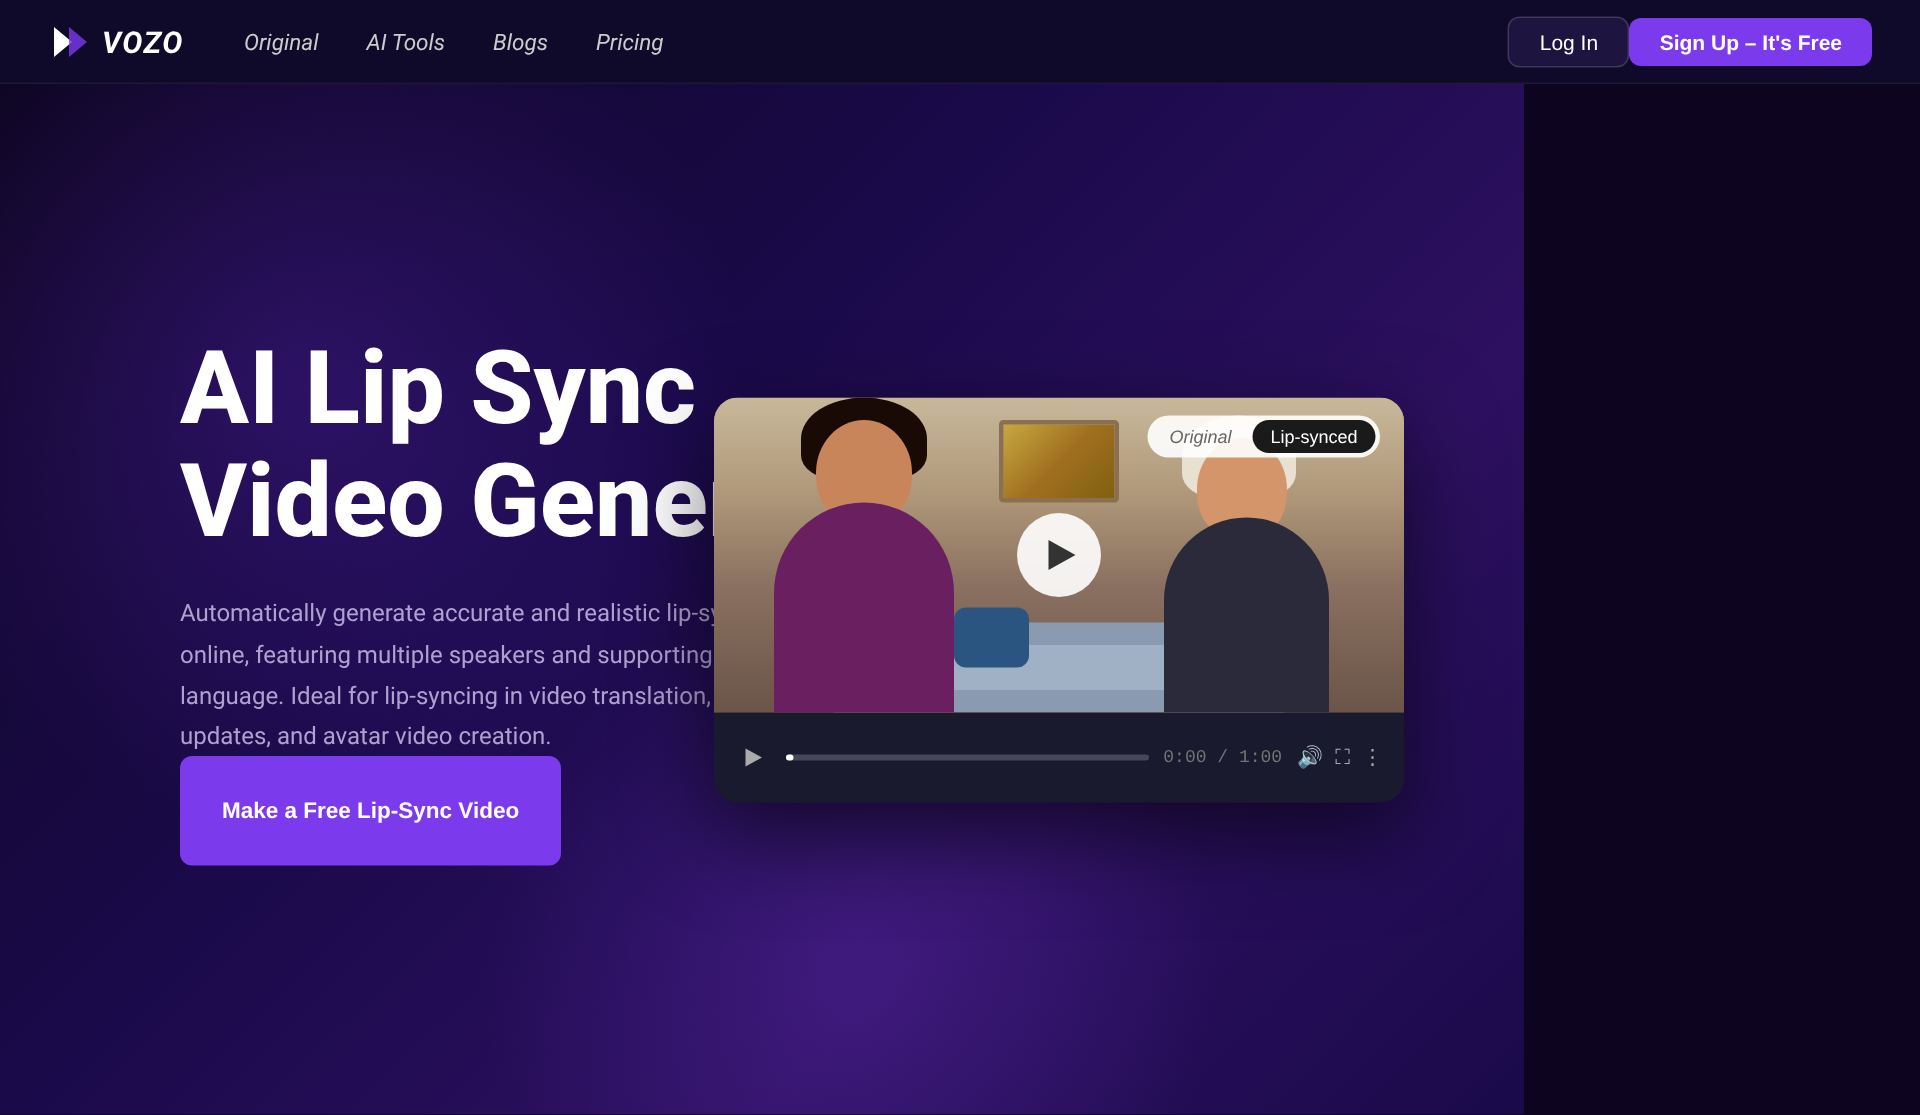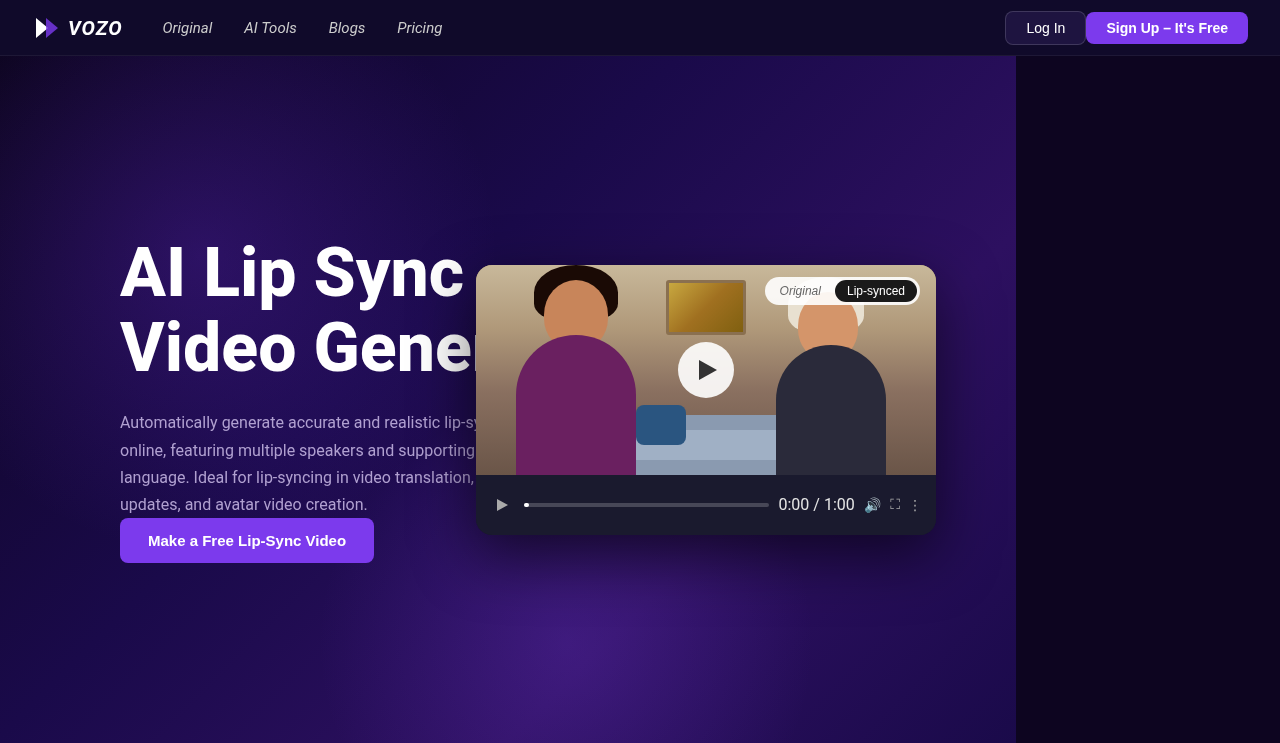--- a/index.html
+++ b/index.html
@@ -150,21 +150,21 @@
       color: #b0a0d0;
       font-size: 16px;
       line-height: 1.7;
       max-width: 440px;
     }
 
     .btn-cta {
       background: #7c3aed;
       color: #ffffff;
       border: none;
-      padding: 14px 28px;
+      padding: 28px 28px;
       border-radius: 8px;
       font-size: 15px;
       font-weight: 600;
       cursor: pointer;
       display: inline-block;
     }
 
     
     .video-container {
       position: absolute;
@@ -414,23 +414,24 @@
     }
 
     .progress-bar-inner {
       width: 2%;
       height: 100%;
       background: #ffffff;
       border-radius: 2px;
     }
 
     .time-display {
-      color: #e5e5e5;
-      font-size: 16px;
+      color: #737373;
+      font-size: 12px;
       white-space: nowrap;
+      font-family: Liberation Mono, monospace;
     }
 
     .ctrl-icons-right {
       display: flex;
       align-items: center;
       gap: 8px;
     }
 
     .ctrl-icon-small {
       color: #aaaaaa;

